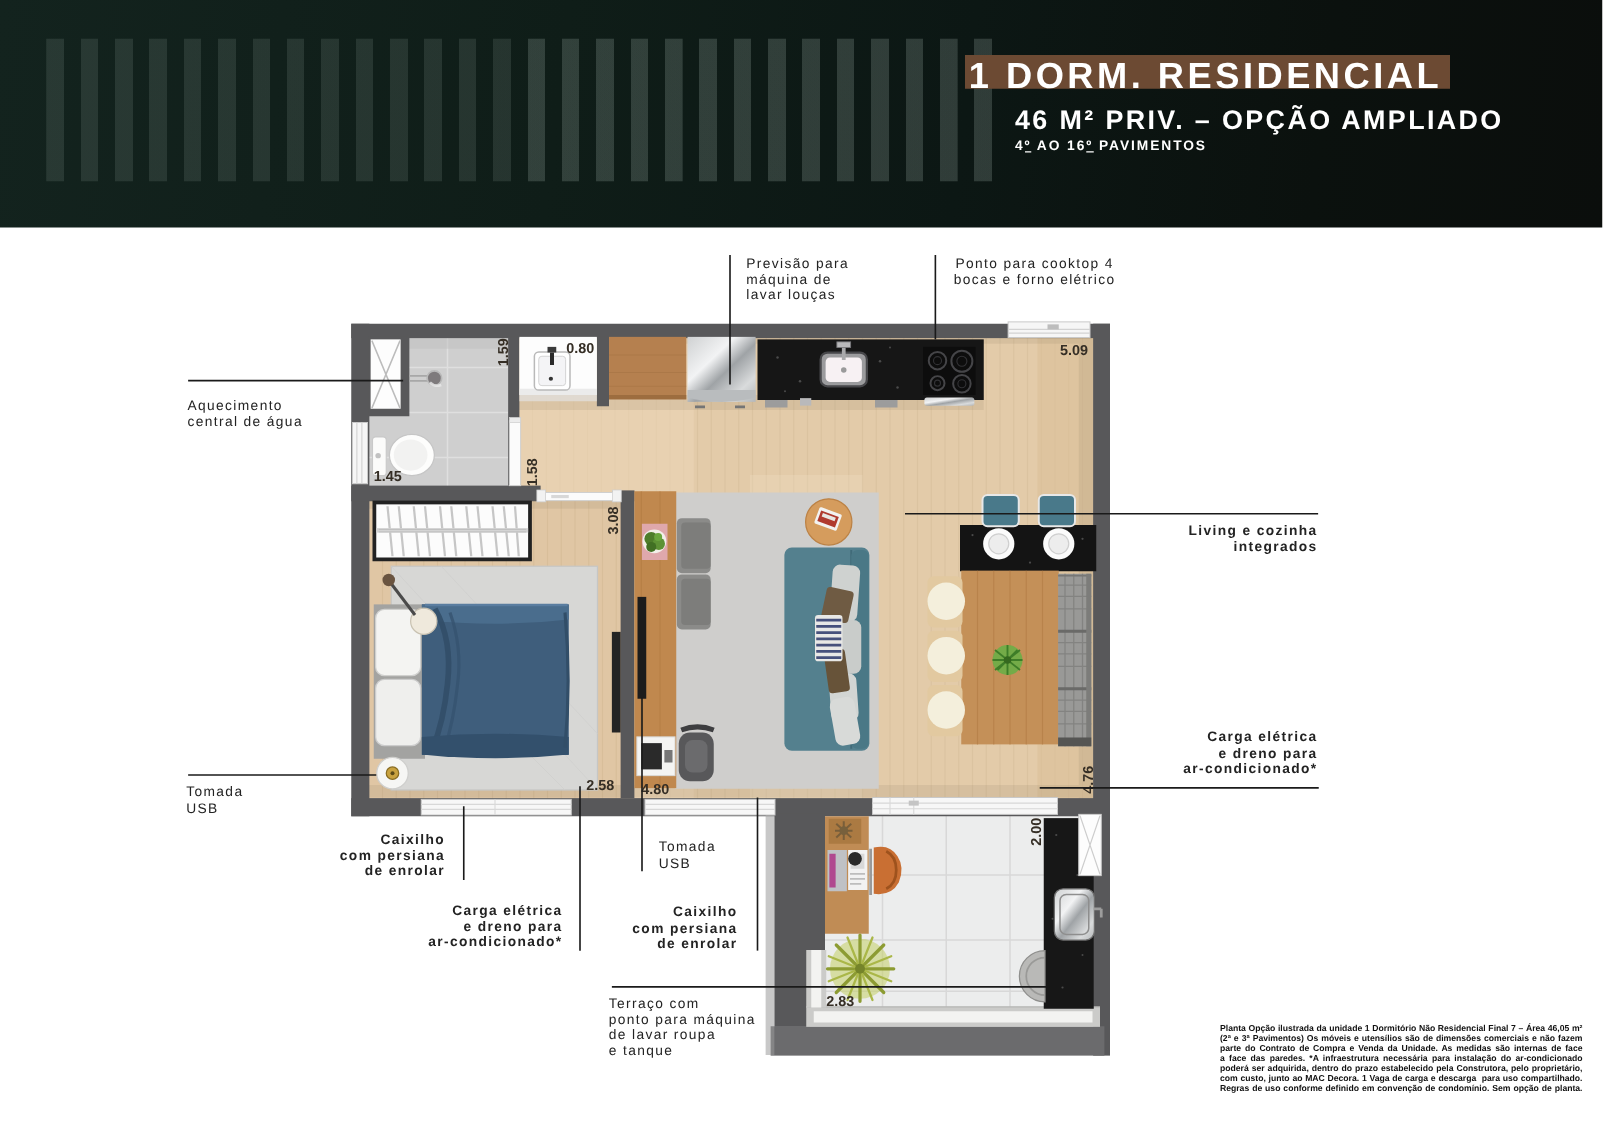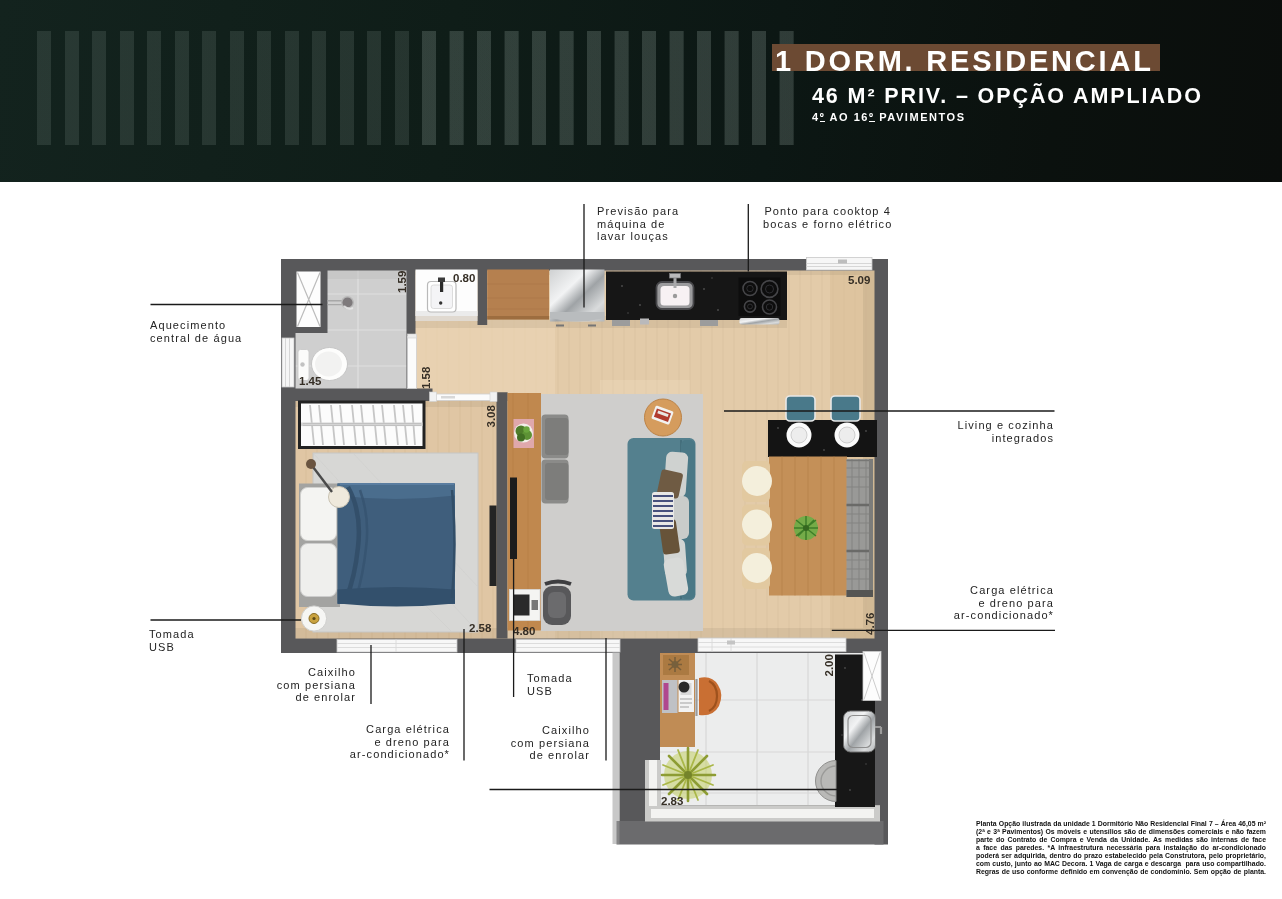--- a/index.html
+++ b/index.html
@@ -13,21 +13,21 @@
     background:repeating-linear-gradient(90deg,rgba(152,170,162,0.165) 0 14px,rgba(0,0,0,0) 14px 27.5px);}
   .stripes2{position:absolute;left:422px;top:31px;width:372px;height:114px;
     background:repeating-linear-gradient(90deg,rgba(160,177,170,0.10) 0 14px,rgba(0,0,0,0) 14px 27.5px);}
   .t1{position:absolute;left:772px;top:44px;height:27px;background:#6c4a33;color:#fff;
       font-weight:bold;font-size:29px;letter-spacing:2.8px;line-height:34px;padding:0 6px 0 3px;white-space:nowrap;}
   .t2{position:absolute;left:812px;top:84px;color:#fff;font-weight:bold;font-size:21.5px;letter-spacing:1.9px;white-space:nowrap;}
   .t3{position:absolute;left:812px;top:111px;color:#fff;font-weight:bold;font-size:11px;letter-spacing:1.55px;white-space:nowrap;}
   .t3 u{text-decoration:none;display:inline-block;line-height:0.62;border-bottom:1.5px solid #fff;}
   
   .lb{position:absolute;color:#232323;font-size:11px;line-height:12.6px;letter-spacing:1.1px;}
-  .rb{text-align:right;}
+  .rb{text-align:right;font-weight:bold;}
   .footnote{position:absolute;left:976px;top:820px;width:290px;color:#111;font-size:6.9px;line-height:7.95px;
      text-align:justify;text-align-last:justify;font-weight:bold;letter-spacing:0px;}
 </style>
 </head>
 <body>
 <div class="page">
 
   <div class="hdr">
 
     <div class="stripes"></div>
@@ -520,15 +520,16 @@
   <div class="lb" style="left:149px;top:628px;">Tomada<br>USB</div>
 
   <div class="lb rb" style="left:236px;top:666px;width:120px;">Caixilho<br>com persiana<br>de enrolar</div>
 
   <div class="lb rb" style="left:310px;top:723px;width:140px;">Carga elétrica<br>e dreno para<br>ar-condicionado*</div>
 
   <div class="lb" style="left:527px;top:672px;">Tomada<br>USB</div>
 
   <div class="lb rb" style="left:470px;top:724px;width:120px;">Caixilho<br>com persiana<br>de enrolar</div>
 
+  <div class="lb" style="left:487px;top:797px;">Terraço com<br>ponto para máquina<br>de lavar roupa<br>e tanque</div>
 
   <div class="footnote">Planta Opção ilustrada da unidade 1 Dormitório Não Residencial Final 7 – Área 46,05 m²<br>(2ª e 3ª Pavimentos) Os móveis e utensílios são de dimensões comerciais e não fazem<br>parte do Contrato de Compra e Venda da Unidade. As medidas são internas de face<br>a face das paredes. *A infraestrutura necessária para instalação do ar-condicionado<br>poderá ser adquirida, dentro do prazo estabelecido pela Construtora, pelo proprietário,<br>com custo, junto ao MAC Decora. 1 Vaga de carga e descarga&nbsp; para uso compartilhado.<br>Regras de uso conforme definido em convenção de condomínio. Sem opção de planta.</div>
 </div>
 
 </body></html>

